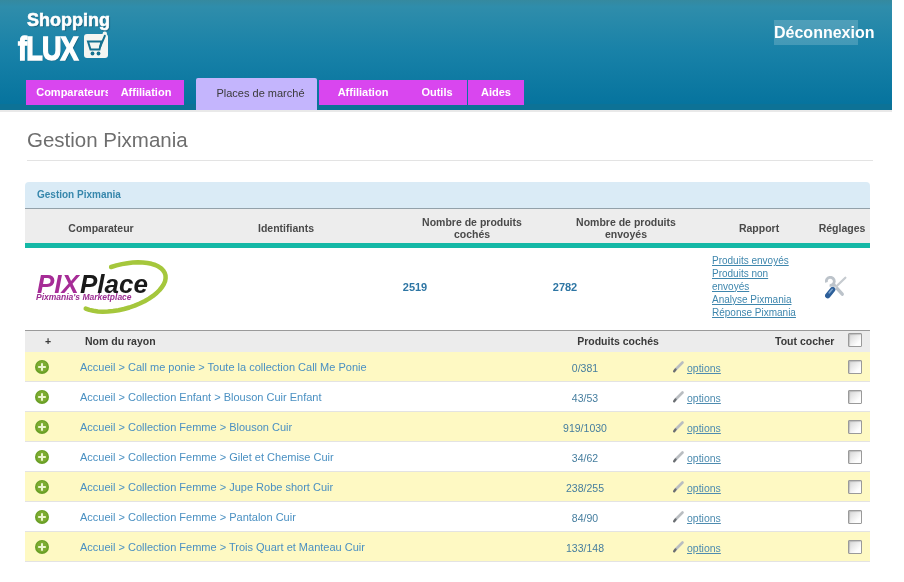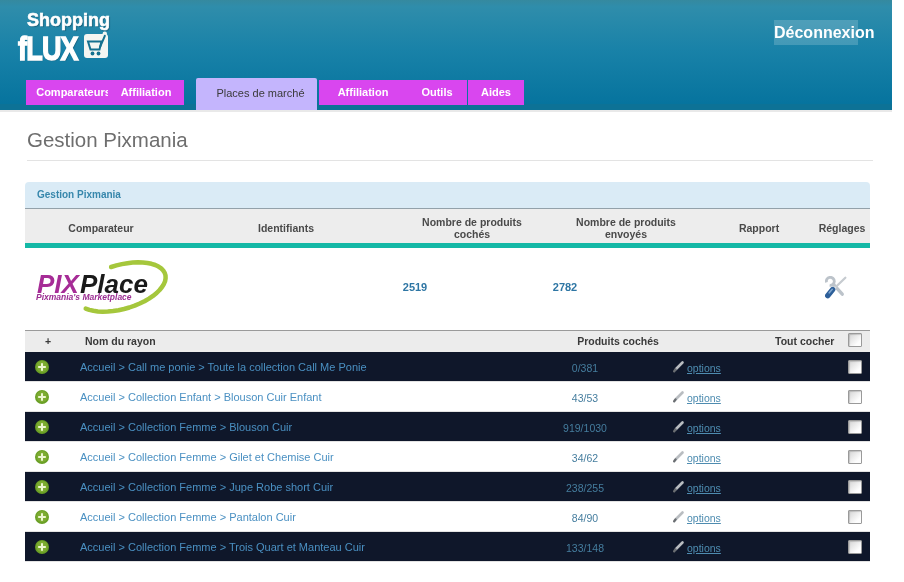--- a/index.html
+++ b/index.html
@@ -15,21 +15,21 @@
 #tab-active { position:absolute; top:78px; height:32px; background:#c4b5fd; color:#3a3a3a; font-size:11px; font-weight:normal; text-align:center; line-height:30px; border-radius:2px 2px 0 0; z-index:3;padding-left:8px;}
 h1 { position:absolute; left:27px; top:128px; font-size:20.5px; font-weight:normal; color:#6e6e6e; }
 #hr1 { position:absolute; left:27px; top:160px; width:846px; height:1px; background:#e3e3e3; }
 #panel { position:absolute; left:25px; top:182px; width:845px; }
 #phead { height:27px; background:#daebf6; border-radius:4px 4px 0 0; border-bottom:1px solid #93a1aa; color:#3787ac; font-size:10px; font-weight:bold; line-height:26px; padding-left:12px; }
 #colhead { position:relative; height:39px; background:#ededed; border-bottom:5px solid #14b8a6; font-size:10.5px; font-weight:bold; color:#4a4a4a; }
 .ch { position:absolute; transform:translateX(-50%); white-space:nowrap; }
 #bigrow { position:relative; height:82px; background:#fff; }
 #subhead { position:relative; height:22px; background:#ececec; border-top:1px solid #9a9a9a; font-size:10.5px; font-weight:bold; color:#3a3a3a; }
 .row { position:relative; height:30px; border-bottom:1px solid #e3e3e3; font-size:11px; }
-.row.odd { background:#0f172a; }
+.row.odd { background:#fef9c3; }
 .plus { position:absolute; left:10px; top:8px; width:14px; height:14px; }
 .rlink { position:absolute; left:55px; top:9px; color:#4a90c2; text-decoration:none; }
 .vwrap { position:absolute; transform:translateX(-50%); white-space:nowrap;text-align:right; }
 .val { color:#457d9e; font-size:10.5px; left:560px; top:10px; }
 .opt { position:absolute; left:662px; top:10px; font-size:10.5px; }
 .opt a { color:#4e8cb0; }
 .pen { position:absolute; left:646px; top:8px; }
 .cb { position:absolute; left:823px; top:8px; width:14px; height:14px; background:linear-gradient(135deg,#d4d4d4,#fdfdfd 75%); border:1px solid #9a9a9a; border-radius:1px; box-shadow:inset 1px 1px 1px rgba(0,0,0,0.15); }
 a.blue { color:#3e86ad; }
 </style></head>
@@ -70,20 +70,26 @@
   </div>
   <div id="bigrow">
     <svg id="pixlogo" width="150" height="66" viewBox="0 0 150 66" style="position:absolute; left:6px; top:8px;">
       <path d="M 54.7 52.6 L 58.3 53.9 L 62.4 54.8 L 66.9 55.4 L 71.7 55.7 L 76.8 55.5 L 82.1 55.0 L 87.5 54.2 L 93.0 53.0 L 98.4 51.5 L 103.7 49.6 L 108.7 47.5 L 113.5 45.2 L 118.0 42.6 L 122.0 39.9 L 125.6 37.0 L 128.6 34.0 L 131.0 31.0 L 132.9 28.0 L 134.1 25.1 L 134.6 22.2 L 134.5 19.4 L 133.7 16.9 L 132.2 14.5 L 130.2 12.4 L 127.5 10.6 L 124.3 9.0 L 120.5 7.8 L 116.4 7.0 L 111.8 6.5 L 106.9 6.3 L 101.7 6.6 L 96.4 7.2 L 90.9 8.1 L 85.5 9.4 L 80.1 11.0" fill="none" stroke="#a5c73c" stroke-width="4.5" stroke-linecap="round" stroke-linejoin="round"></path>
       <text x="6" y="37" font-family="'Liberation Sans',sans-serif" font-size="26" font-weight="bold" font-style="italic" fill="#a62c96">PIX</text>
       <text x="49" y="37" font-family="'Liberation Sans',sans-serif" font-size="26" font-weight="bold" font-style="italic" fill="#1a1a1a">Place</text>
       <text x="5" y="44" font-family="'Liberation Sans',sans-serif" font-size="8.5" font-weight="bold" font-style="italic" fill="#9b2d92">Pixmania's Marketplace</text>
     </svg>
     <div class="vwrap" style="left:390px; top:33px; font-weight:bold; color:#2e76a4; font-size:11px;">2519</div>
     <div class="vwrap" style="left:540px; top:33px; font-weight:bold; color:#2e76a4; font-size:11px;">2782</div>
+    <div style="position:absolute; left:687px; top:7px; width:88px; font-size:10px; line-height:12.9px;">
+      <a class="blue" href="#">Produits envoyés</a><br>
+      <a class="blue" href="#">Produits non envoyés</a><br>
+      <a class="blue" href="#">Analyse Pixmania</a><br>
+      <a class="blue" href="#">Réponse Pixmania</a>
+    </div>
     <svg width="23" height="23" viewBox="0 0 26 26" style="position:absolute; left:800px; top:28px;">
       <path d="M5.22 10.43 A4.5 4.5 0 1 0 1.65 7.16" fill="none" stroke="#bcc3ca" stroke-width="3.2"></path>
       <path d="M9.5 9.5 L19.5 20.5" stroke="#bcc3ca" stroke-width="3.8" stroke-linecap="round"></path>
       <path d="M23 2 L11.5 13" stroke="#c6cbd0" stroke-width="2.6" stroke-linecap="round"></path>
       <path d="M11 13.5 L9.5 15" stroke="#dfe3e6" stroke-width="3.2" stroke-linecap="round"></path>
       <path d="M8.7 15.3 L3 22.3" stroke="#2d5f99" stroke-width="6" stroke-linecap="round"></path>
       <path d="M8.2 15 L4.8 19" stroke="#7fa6cf" stroke-width="1.8" stroke-linecap="round"></path>
     </svg>
   </div>
   <div id="subhead">

